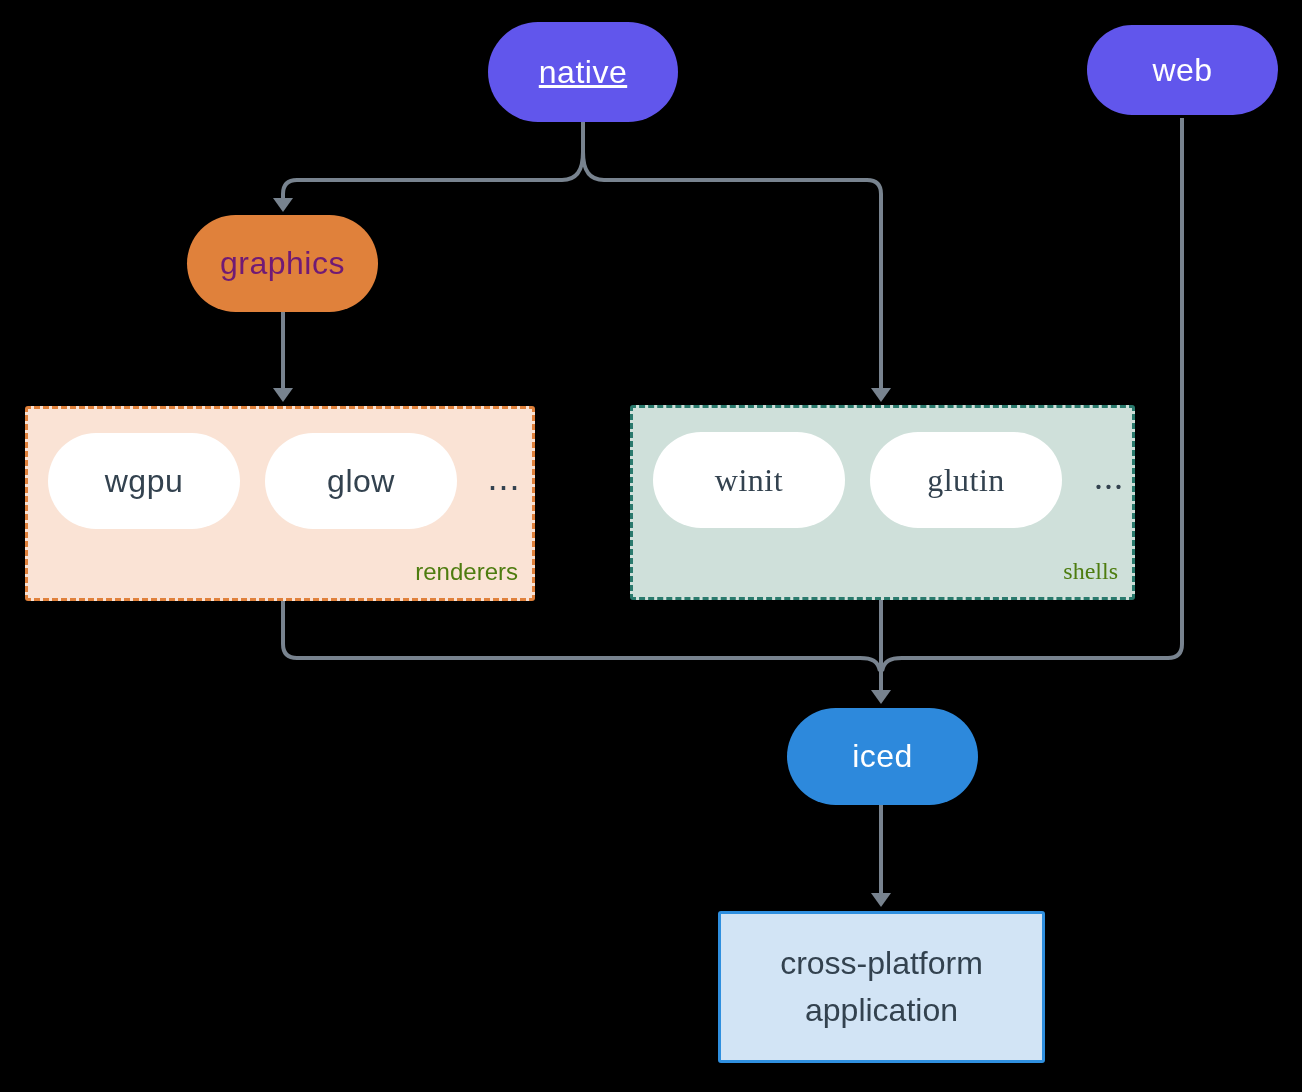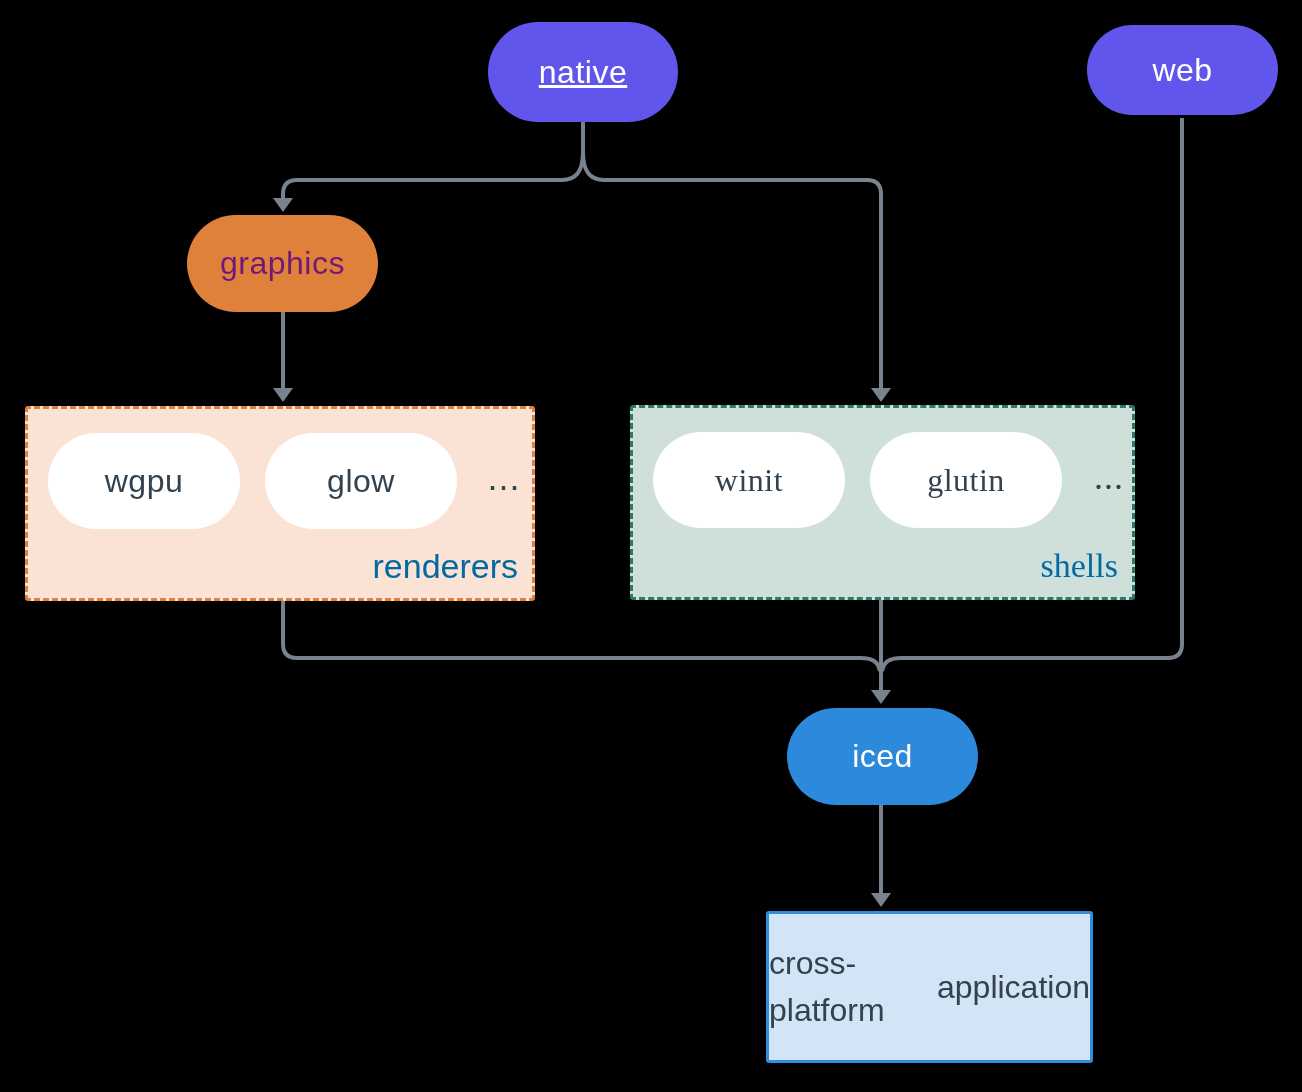--- a/index.html
+++ b/index.html
@@ -45,30 +45,30 @@
     background: #cfe0da; border: 3px dashed #2a7a6d; font-family: Liberation Serif, serif;
   }
   .group .inner-pill-1 { left: 20px;  top: 24px; width: 192px; height: 96px; }
   .group .inner-pill-2 { left: 237px; top: 24px; width: 192px; height: 96px; }
   .group .ellipsis {
     position: absolute; left: 452px; top: 48px; width: 48px;
     text-align: center; font-size: 36px; color: #33424f; letter-spacing: 1px;
   }
   .group .group-label {
     position: absolute; right: 14px; bottom: 12px;
-    font-size: 34px; color: #0369a1;
+    font-size: 24px; color: #4d7c0f;
   }
 
   .appbox {
     position: absolute;
     left: 718px; top: 911px; width: 327px; height: 152px;
     background: #d2e4f5; border: 3px solid #2f8fdf; border-radius: 3px;
-    display: flex; flex-direction: row;
+    display: flex; flex-direction: column;
     align-items: center; justify-content: center;
-    color: #33424f; font-size: 32px; line-height: 47px; margin-left: 48px;
+    color: #33424f; font-size: 32px; line-height: 47px;
   }
 </style>
 </head>
 <body>
 
 <div class="canvas">
 
   <svg class="edges" viewBox="0 0 1302 1092" xmlns="http://www.w3.org/2000/svg">
 
     <path d="M583,122 L583,160"></path>

